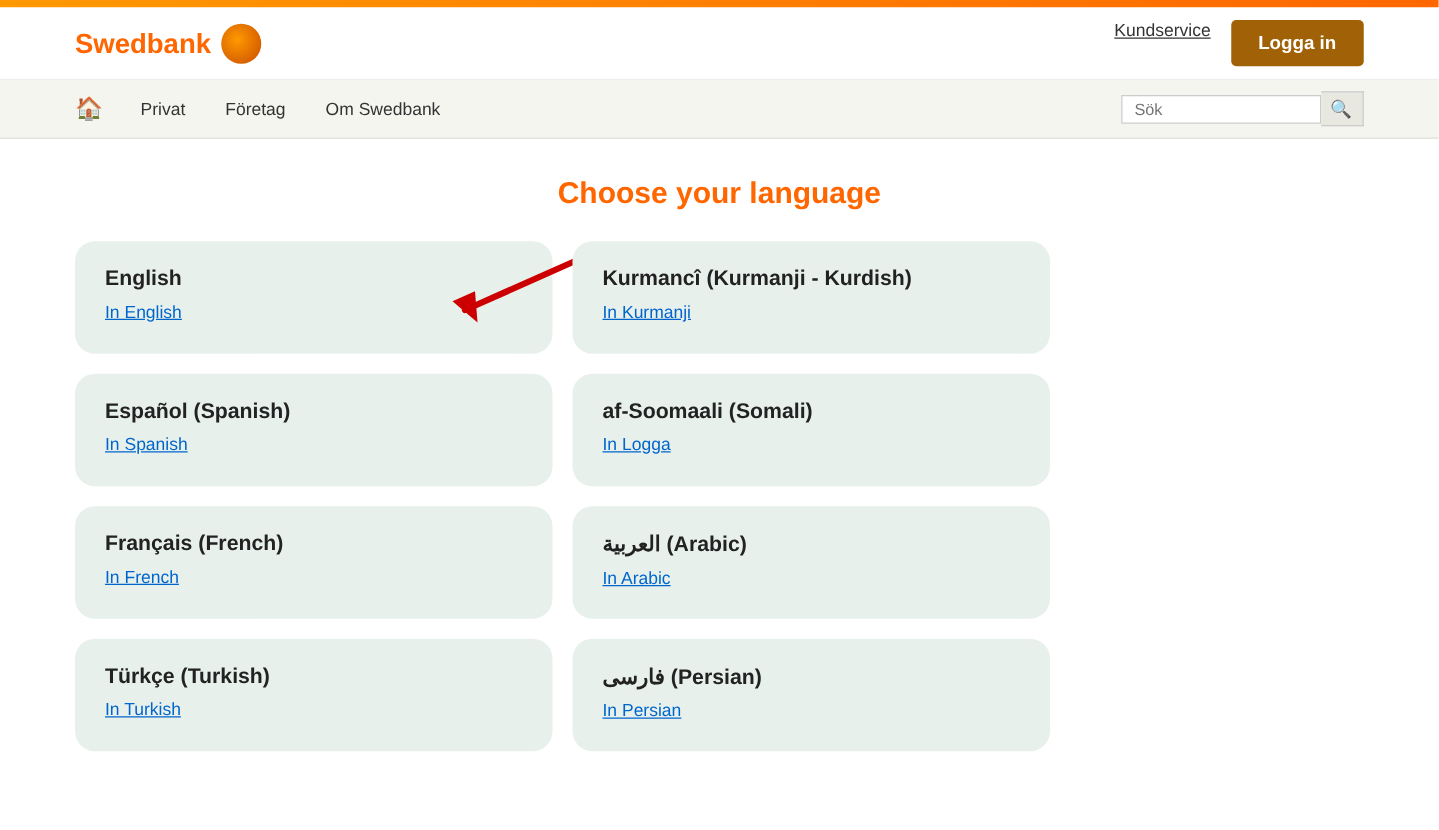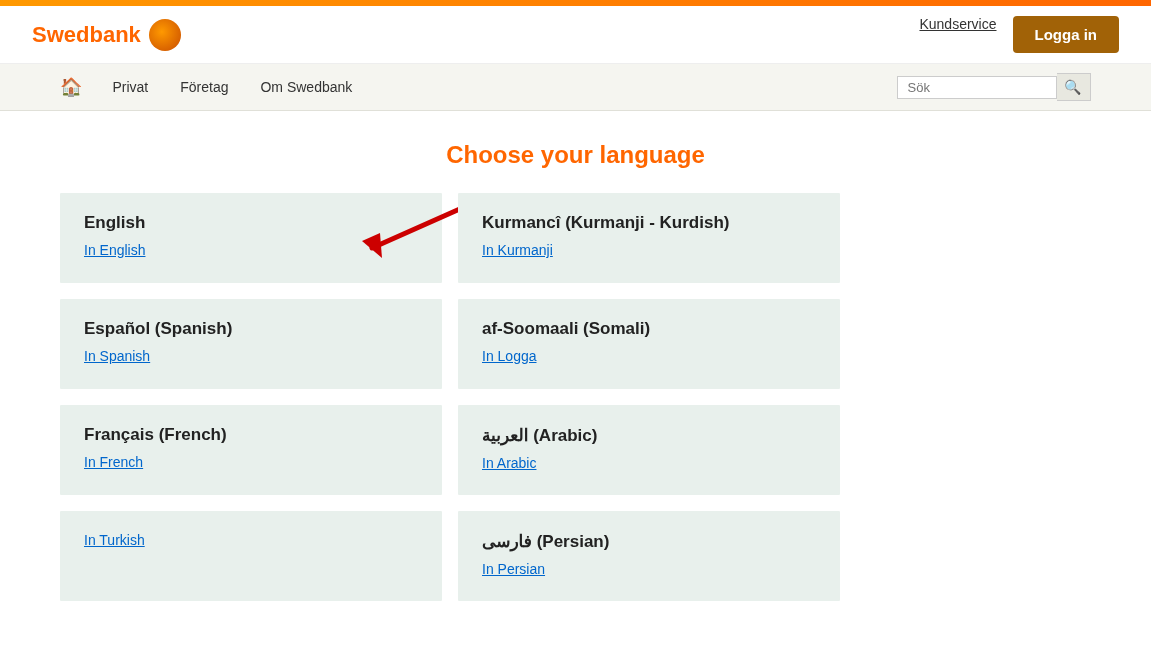--- a/index.html
+++ b/index.html
@@ -9,21 +9,21 @@
     .top-bar {
       height: 6px;
       background: linear-gradient(to right, #f90, #f60);
     }
 
     
     .header {
       display: flex;
       align-items: center;
       justify-content: space-between;
-      padding: 10px 32px;
+      padding: 10px 60px;
       background: #fff;
       border-bottom: 1px solid #eee;
     }
     .logo-area {
       display: flex;
       align-items: center;
       gap: 8px;
     }
     .logo-text {
       color: #f60;
@@ -116,21 +116,21 @@
 
     
     .lang-grid {
       display: grid;
       grid-template-columns: 1fr 1fr;
       gap: 16px;
       max-width: 780px;
     }
     .lang-card {
       background: #e8f0ec;
-      border-radius: 1px;
+      border-radius: 16px;
       padding: 20px 24px;
       min-height: 90px;
       position: relative;
     }
     .lang-card-title {
       font-size: 17px;
       font-weight: bold;
       color: #222;
       margin-bottom: 8px;
     }
@@ -177,16 +177,16 @@
   <div class="lang-grid" id="lang-grid">
   <div class="lang-card english-card"><div class="lang-card-title">English</div><a class="lang-card-link" href="#">In English</a><svg width="120" height="60" style="position: absolute; top: 10px; right: -30px; pointer-events: none;">
           <line x1="110" y1="5" x2="20" y2="45" stroke="#cc0000" stroke-width="5" stroke-linecap="round"></line>
           <polygon points="10,38 28,30 30,55" fill="#cc0000"></polygon>
         </svg></div>
       <div class="lang-card"><div class="lang-card-title">Kurmancî (Kurmanji - Kurdish)</div><a class="lang-card-link" href="#">In Kurmanji</a></div>
       <div class="lang-card"><div class="lang-card-title">Español (Spanish)</div><a class="lang-card-link" href="#">In Spanish</a></div>
       <div class="lang-card"><div class="lang-card-title">af-Soomaali (Somali)</div><a class="lang-card-link" href="#">In Logga</a></div>
       <div class="lang-card"><div class="lang-card-title">Français (French)</div><a class="lang-card-link" href="#">In French</a></div>
       <div class="lang-card"><div class="lang-card-title">العربية (Arabic)</div><a class="lang-card-link" href="#">In Arabic</a></div>
-      <div class="lang-card"><a class="lang-card-link" href="#">In Turkish</a></div>
+      <div class="lang-card"><div class="lang-card-title">Türkçe (Turkish)</div><a class="lang-card-link" href="#">In Turkish</a></div>
       <div class="lang-card"><div class="lang-card-title">فارسی (Persian)</div><a class="lang-card-link" href="#">In Persian</a></div>
     </div>
 </div>
 
 </body></html>

